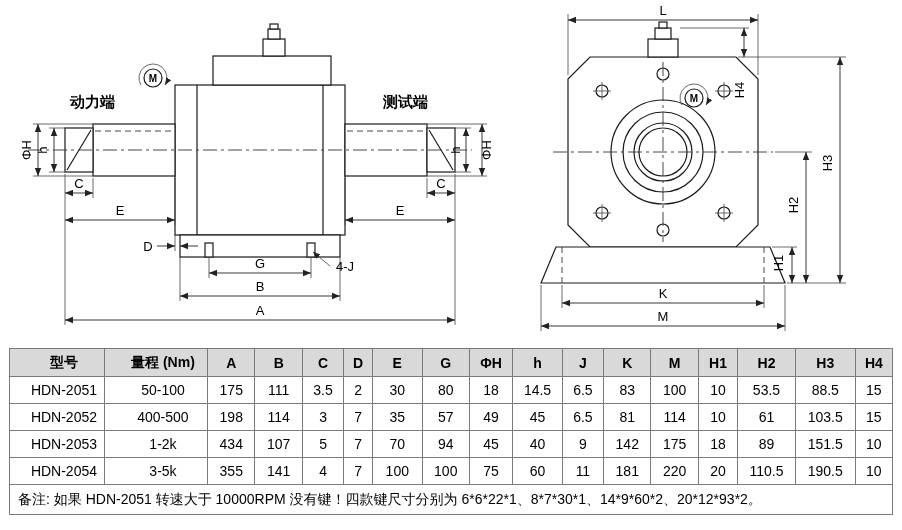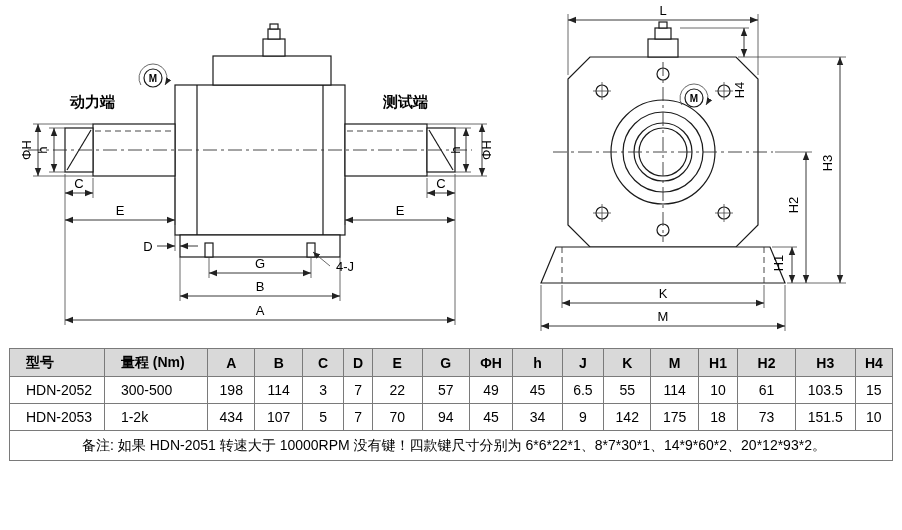--- a/index.html
+++ b/index.html
@@ -16,22 +16,22 @@
   .dl  {font:13px "Liberation Sans","DejaVu Sans",sans-serif;fill:#000;text-anchor:middle;}
   .cn  {font:bold 15px "Liberation Sans","DejaVu Sans",sans-serif;fill:#000;}
   .msym{font:bold 10px "Liberation Sans","DejaVu Sans",sans-serif;fill:#000;text-anchor:middle;}
   
   .tblwrap{margin:3px 9px 0 9px;}
   table.spec{border-collapse:collapse;table-layout:fixed;width:884px;
              font:14px "Liberation Sans","DejaVu Sans",sans-serif;}
   table.spec th,table.spec td{border:1px solid #7a7a7a;height:26px;text-align:center;
              padding:0 2px;overflow:hidden;white-space:nowrap;}
   table.spec thead th{background:#d9d9d9;font-weight:bold;height:27px;}
-  table.spec .la{text-align:left;padding-left:16px;}
-  table.spec td.note-cell{text-align:center;padding-left:8px;height:29px;}
+  table.spec .la{text-align:center;padding-left:16px;}
+  table.spec td.note-cell{text-align:left;padding-left:8px;height:29px;}
 </style>
 </head>
 <body>
 
 <div class="page">
 
   <svg width="902" height="345" viewBox="0 0 902 345">
     <defs>
       <marker id="arr" viewBox="0 0 10 10" refX="10" refY="5" markerWidth="9" markerHeight="9" orient="auto-start-reverse">
         <path d="M0,1 L10,5 L0,9 z" fill="#222"></path>
@@ -250,55 +250,93 @@
           <th>K</th>
           <th>M</th>
           <th>H1</th>
           <th>H2</th>
           <th>H3</th>
           <th>H4</th>
         </tr>
       </thead>
       <tbody>
         <tr>
+          <td class="la">HDN-2051</td>
+          <td class="la">50-100</td>
+          <td>175</td>
+          <td>111</td>
+          <td>3.5</td>
+          <td>2</td>
+          <td>30</td>
+          <td>80</td>
+          <td>18</td>
+          <td>14.5</td>
+          <td>6.5</td>
+          <td>83</td>
+          <td>100</td>
+          <td>10</td>
+          <td>53.5</td>
+          <td>88.5</td>
+          <td>15</td>
+        </tr>
+        <tr>
           <td class="la">HDN-2052</td>
-          <td class="la">300-500</td>
+          <td class="la">400-500</td>
           <td>198</td>
           <td>114</td>
           <td>3</td>
           <td>7</td>
-          <td>22</td>
+          <td>35</td>
           <td>57</td>
           <td>49</td>
           <td>45</td>
           <td>6.5</td>
-          <td>55</td>
+          <td>81</td>
           <td>114</td>
           <td>10</td>
           <td>61</td>
           <td>103.5</td>
           <td>15</td>
         </tr>
         <tr>
           <td class="la">HDN-2053</td>
           <td class="la">1-2k</td>
           <td>434</td>
           <td>107</td>
           <td>5</td>
           <td>7</td>
           <td>70</td>
           <td>94</td>
           <td>45</td>
-          <td>34</td>
+          <td>40</td>
           <td>9</td>
           <td>142</td>
           <td>175</td>
           <td>18</td>
-          <td>73</td>
+          <td>89</td>
           <td>151.5</td>
+          <td>10</td>
+        </tr>
+        <tr>
+          <td class="la">HDN-2054</td>
+          <td class="la">3-5k</td>
+          <td>355</td>
+          <td>141</td>
+          <td>4</td>
+          <td>7</td>
+          <td>100</td>
+          <td>100</td>
+          <td>75</td>
+          <td>60</td>
+          <td>11</td>
+          <td>181</td>
+          <td>220</td>
+          <td>20</td>
+          <td>110.5</td>
+          <td>190.5</td>
           <td>10</td>
         </tr>
         <tr>
           <td class="note-cell" colspan="17">备注: 如果 HDN-2051 转速大于 10000RPM 没有键！四款键尺寸分别为 6*6*22*1、8*7*30*1、14*9*60*2、20*12*93*2。</td>
         </tr>
       </tbody>
     </table>
   </div>
 
 </div>

